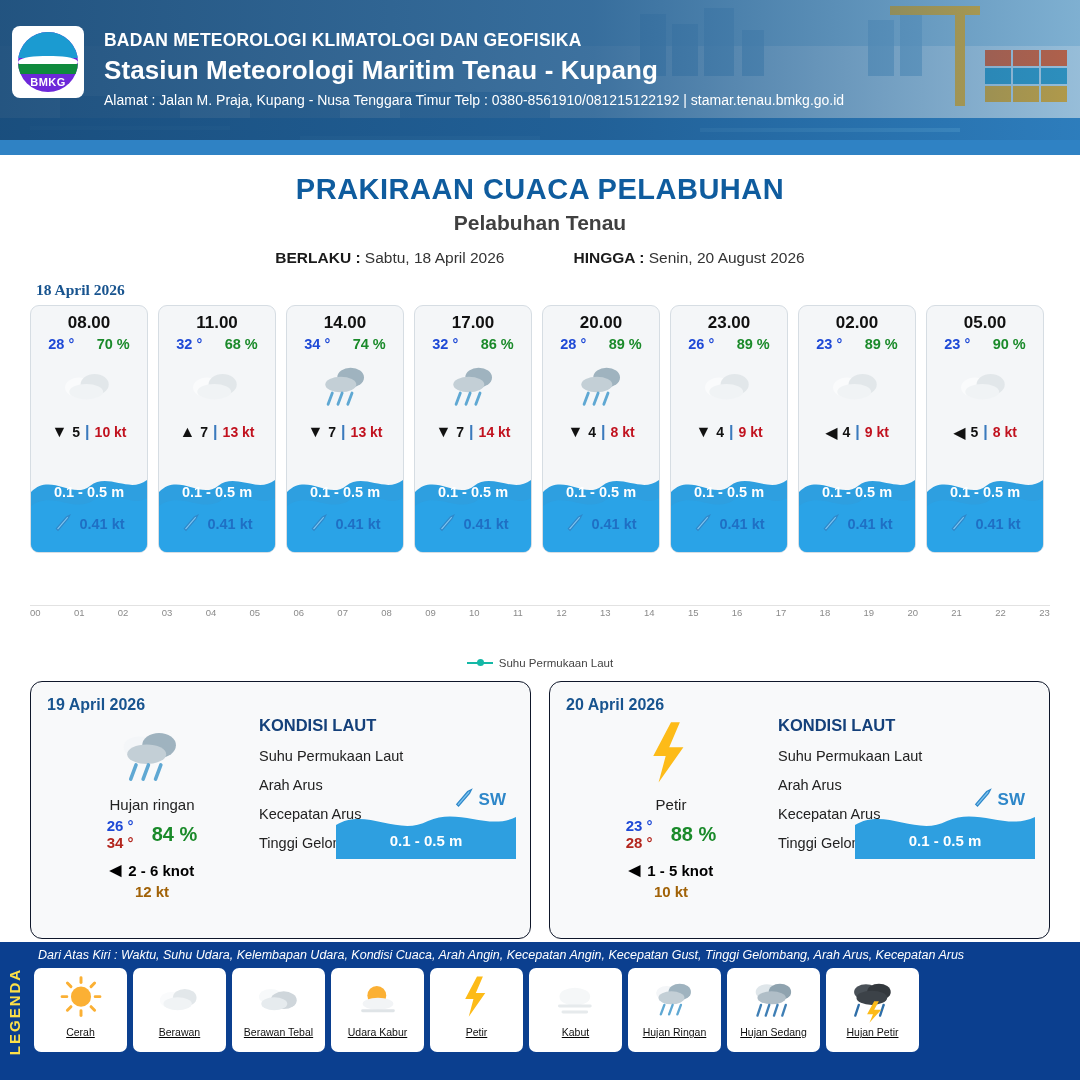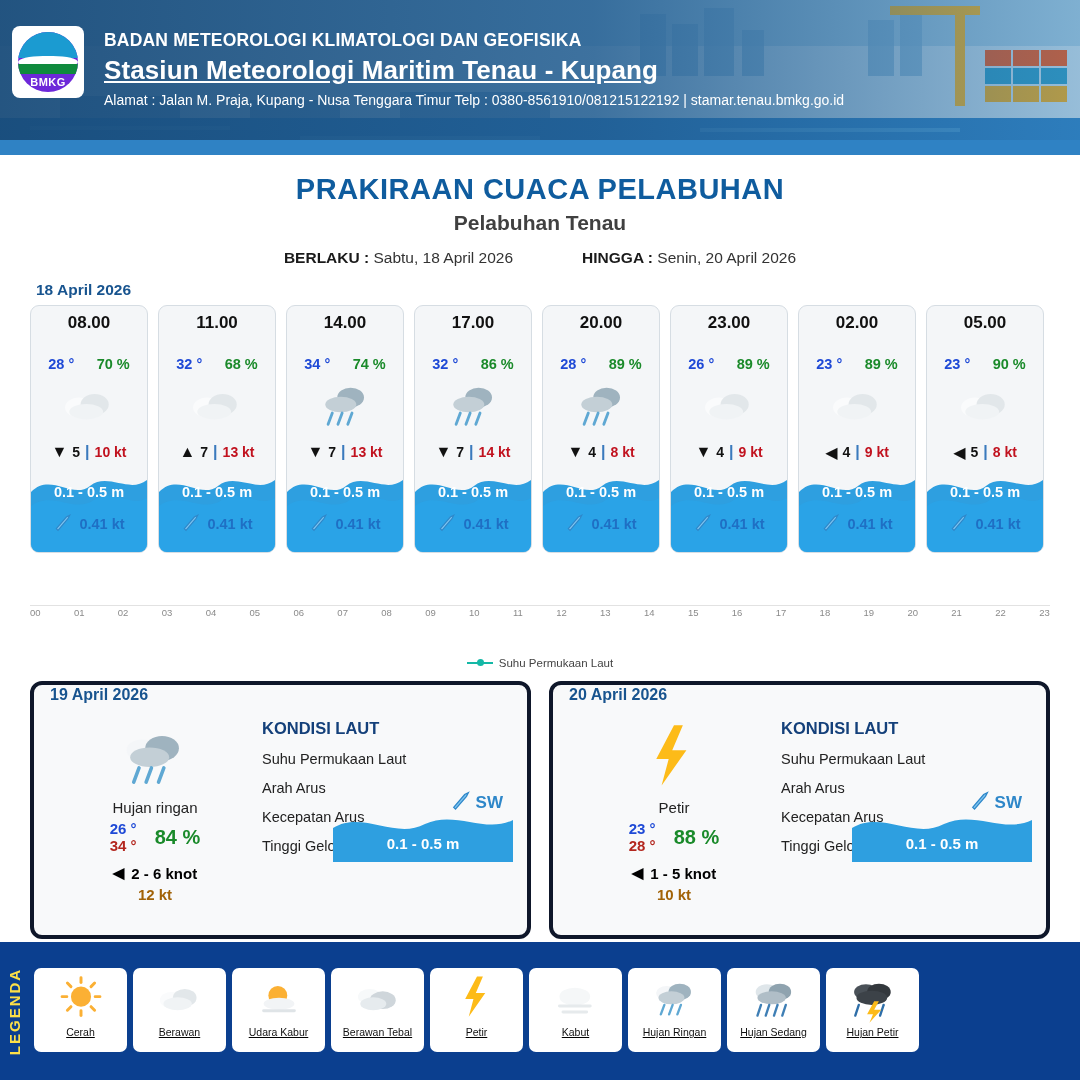--- a/index.html
+++ b/index.html
@@ -33,41 +33,41 @@
     background:#6d28d9;
     display:flex;flex-direction:column;align-items:center;justify-content:flex-end;
     position:relative; overflow:hidden;
   }
   .logo-circle .sky { position:absolute; top:0; left:0; right:0; height:26px; background:#1b9bd1; }
   .logo-circle .wave { position:absolute; top:24px; left:0; right:0; height:12px; background:#ffffff; border-radius:50%/60%; }
   .logo-circle .wave2 { position:absolute; top:32px; left:0; right:0; height:10px; background:#0f8a3d;}
   .logo-circle .txt { position:relative; z-index:3; color:#fff; font-size:11px; font-weight:bold; letter-spacing:.5px; margin-bottom:4px;}
   .hdr-text { position:absolute; left:104px; top:30px; color:#fff; }
   .hdr-line1 { font-size:17.5px; font-weight:bold; letter-spacing:.2px; }
-  .hdr-line2 { font-size:26px; font-weight:bold; margin-top:4px; letter-spacing:.1px;text-decoration:underline;}
+  .hdr-line2 { font-size:26px; font-weight:bold; margin-top:4px; letter-spacing:.1px;}
   .hdr-line3 { font-size:14px; margin-top:6px; }
 
   
   .main-title { text-align:center; font-size:29px; font-weight:bold; color:#0f5c9e; letter-spacing:.5px; margin-top:18px; }
   .sub-title { text-align:center; font-size:21px; font-weight:bold; color:#404040; margin-top:5px; }
   .valid-row { display:flex; justify-content:center; gap:69px; margin-top:14px; font-size:15.5px; }
   .valid-label { font-weight:bold; color:#1a1a1a; }
   .valid-val { color:#333; }
 
   
-  .date-label { color:#18548f; font-weight:bold; font-size:15.5px; margin:14px 0 6px 36px; }
+  .date-label { color:#18548f; font-weight:bold; font-size:15.5px; margin:14px 0 6px 36px;font-family:Liberation Serif, serif; }
   .cards { display:flex; gap:10px; padding:0 30px; }
   .card {
     width:118px; background:#f4f6f8; border:1px solid #d6dde3; border-radius:9px;
     overflow:hidden; position:relative; height:248px;
   }
   .card-hour { text-align:center; font-size:17px; font-weight:bold; color:#111; padding-top:7px; }
   .card-th { display:flex; justify-content:space-around; align-items:baseline; padding:3px 6px 0; }
   .c-temp { color:#1e49d6; font-weight:bold; font-size:14.5px; }
-  .c-hum { color:#1a8a2a; font-weight:bold; font-size:14.5px;margin-top:20px; }
+  .c-hum { color:#1a8a2a; font-weight:bold; font-size:14.5px; }
   .icon-box { height:64px; display:flex; align-items:center; justify-content:center; margin-top:2px;}
   .wind-row { display:flex; align-items:center; justify-content:center; gap:5px; height:28px; }
   .wind-arrow { font-size:16px; color:#111; display:inline-block; }
   .wind-spd { font-weight:bold; font-size:14px; color:#111; }
   .divider { color:#3a7abd; font-weight:bold; }
   .gust { color:#c1121f; font-weight:bold; font-size:14px; }
   .wave-area { position:absolute; left:0; right:0; bottom:0; height:98px; }
   .wave-svg { position:absolute; left:0; bottom:0; width:100%; height:98px; }
   .wave-val {
     position:absolute; left:0; right:0; bottom:52px; text-align:center;
@@ -81,22 +81,22 @@
   .chart-axis { position:absolute; left:0; right:0; top:26px; height:1px; background:#e2e2e2; }
   .chart-ticks { position:absolute; left:0; right:0; top:28px; display:flex; justify-content:space-between; }
   .chart-ticks span { font-size:9.5px; color:#8a8a8a; }
   .chart-legend { text-align:center; margin-top:18px; font-size:11.5px; color:#444; display:flex; align-items:center; justify-content:center; gap:6px;}
   .legend-dash { width:26px; height:2px; background:#14b8a6; display:inline-block; position:relative; }
   .legend-dash:after{content:"";position:absolute;left:10px;top:-3px;width:7px;height:7px;border-radius:50%;background:#14b8a6;}
 
   
   .panels { display:flex; gap:18px; padding:0 30px; margin-top:12px; }
   .panel {
-    flex:1; background:#f8f9fa; border:4px solid #0f172a; border-radius:12px;
-    height:258px; position:relative; padding:1px 16px;
+    flex:1; background:#f8f9fa; border:1px solid #0f172a; border-radius:12px;
+    height:258px; position:relative; padding:14px 16px;
   }
   .p-date { color:#18548f; font-weight:bold; font-size:16px; }
   .p-left { position:absolute; left:16px; top:38px; width:210px; text-align:center; }
   .p-icon { height:72px; display:flex; align-items:center; justify-content:center; }
   .p-cond { font-size:15px; color:#222; margin-top:4px; }
   .p-tmin { color:#1e49d6; font-weight:bold; font-size:15px; }
   .p-tmax { color:#b3261e; font-weight:bold; font-size:15px; }
   .p-hum { color:#1a8a2a; font-weight:bold; font-size:20px; }
   .p-temps { display:flex; align-items:center; justify-content:center; gap:18px; margin-top:4px;}
   .p-wind { display:flex; align-items:center; justify-content:center; gap:7px; margin-top:10px; font-size:15px; font-weight:bold; }
@@ -187,21 +187,21 @@
 
 <div class="main-title">PRAKIRAAN CUACA PELABUHAN</div>
 <div class="sub-title">Pelabuhan Tenau</div>
 <div class="valid-row">
   <div>
     <span class="valid-label">BERLAKU :</span>
     <span class="valid-val">Sabtu, 18 April 2026</span>
   </div>
   <div>
     <span class="valid-label">HINGGA :</span>
-    <span class="valid-val">Senin, 20 April 2026</span>
+    <span class="valid-val">Senin, 20 August 2026</span>
   </div>
 </div>
 
 <div class="date-label">18 April 2026</div>
 <div class="cards" id="cards">
     <div class="card">
       <div class="card-hour">08.00</div>
       <div class="card-th">
         <span class="c-temp">28 °</span>
         <span class="c-hum">70 %</span>
@@ -608,20 +608,21 @@
           <div class="p-waveval">0.1 - 0.5 m</div>
         </div>
       </div>
     </div>
   </div>
 
 <div class="legend-band">
   <div class="legend-side">
     <span>LEGENDA</span>
   </div>
+  <div class="legend-note">Dari Atas Kiri : Waktu, Suhu Udara, Kelembapan Udara, Kondisi Cuaca, Arah Angin, Kecepatan Angin, Kecepatan Gust, Tinggi Gelombang, Arah Arus, Kecepatan Arus</div>
   <div class="legend-items" id="legend-items">
       <div class="l-item">
         <div class="l-icon">
           <svg width="52" height="52" viewBox="0 0 88 88">
             <circle cx="44" cy="40" r="17" fill="#fbb034"></circle>
             <g stroke="#fbb034" stroke-width="5" stroke-linecap="round">
               <line x1="44" y1="8" x2="44" y2="16"></line>
               <line x1="44" y1="64" x2="44" y2="72"></line>
               <line x1="12" y1="40" x2="20" y2="40"></line>
               <line x1="68" y1="40" x2="76" y2="40"></line>
@@ -640,38 +641,38 @@
             <ellipse cx="30" cy="46" rx="20" ry="14" fill="#fafbfc"></ellipse>
             <ellipse cx="52" cy="42" rx="20" ry="15" fill="#e2e7ea"></ellipse>
             <ellipse cx="40" cy="52" rx="24" ry="11" fill="#f0f3f5"></ellipse>
           </svg>
         </div>
         <div class="l-label">Berawan</div>
       </div>
       <div class="l-item">
         <div class="l-icon">
           <svg width="52" height="52" viewBox="0 0 88 88">
+            <ellipse cx="30" cy="40" rx="20" ry="13" fill="#f7f9fa"></ellipse>
+            <ellipse cx="52" cy="46" rx="22" ry="15" fill="#cfd6db"></ellipse>
+            <ellipse cx="36" cy="52" rx="22" ry="11" fill="#e6ebee"></ellipse>
+          </svg>
+        </div>
+        <div class="l-label">Berawan Tebal</div>
+      </div>
+      <div class="l-item">
+        <div class="l-icon">
+          <svg width="52" height="52" viewBox="0 0 88 88">
             <circle cx="42" cy="38" r="16" fill="#fbb034"></circle>
             <ellipse cx="44" cy="52" rx="26" ry="10" fill="#f2f4f6"></ellipse>
             <g stroke="#dfe4e7" stroke-width="5" stroke-linecap="round">
               <line x1="18" y1="64" x2="70" y2="64"></line>
             </g>
           </svg>
         </div>
         <div class="l-label">Udara Kabur</div>
-      </div>
-      <div class="l-item">
-        <div class="l-icon">
-          <svg width="52" height="52" viewBox="0 0 88 88">
-            <ellipse cx="30" cy="40" rx="20" ry="13" fill="#f7f9fa"></ellipse>
-            <ellipse cx="52" cy="46" rx="22" ry="15" fill="#cfd6db"></ellipse>
-            <ellipse cx="36" cy="52" rx="22" ry="11" fill="#e6ebee"></ellipse>
-          </svg>
-        </div>
-        <div class="l-label">Berawan Tebal</div>
       </div>
       <div class="l-item">
         <div class="l-icon">
           <svg width="52" height="52" viewBox="0 0 88 88">
             <polygon points="44,6 24,44 38,44 30,74 58,34 42,34 54,6" fill="#fdbb18"></polygon>
           </svg>
         </div>
         <div class="l-label">Petir</div>
       </div>
       <div class="l-item">

